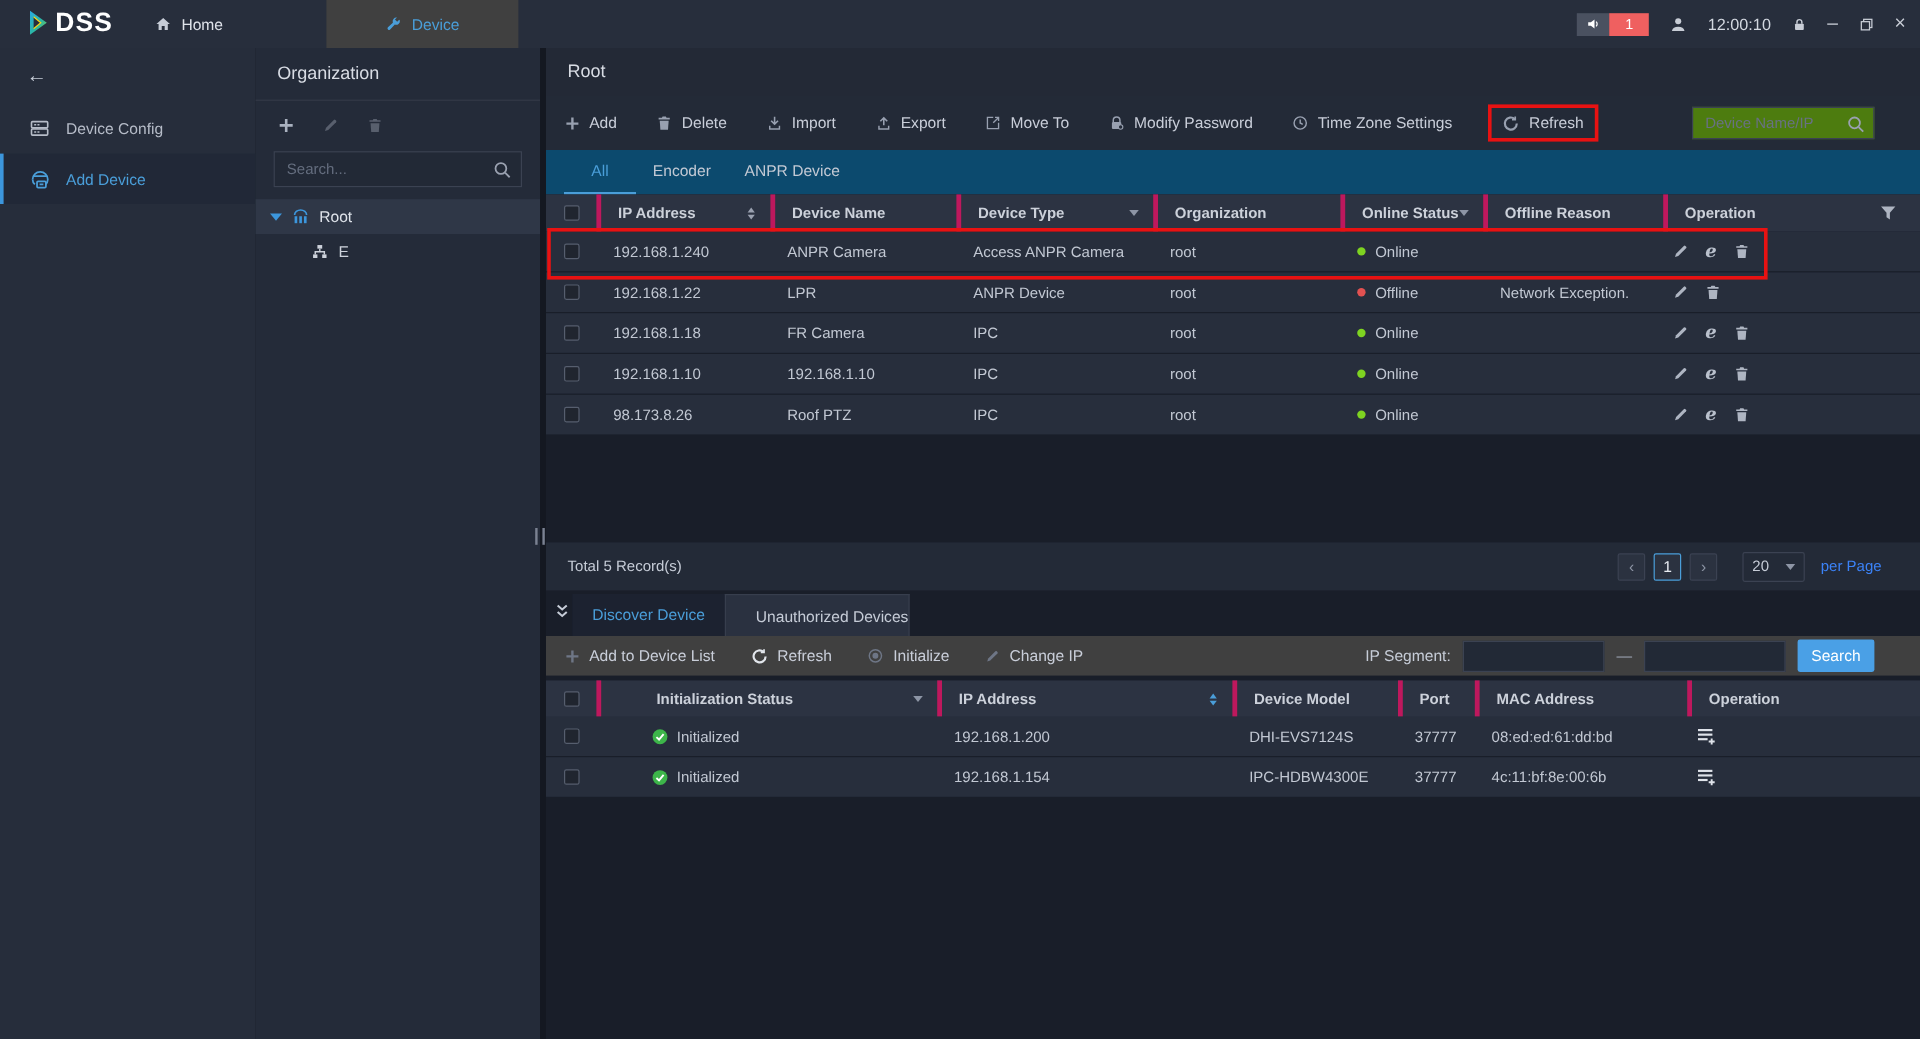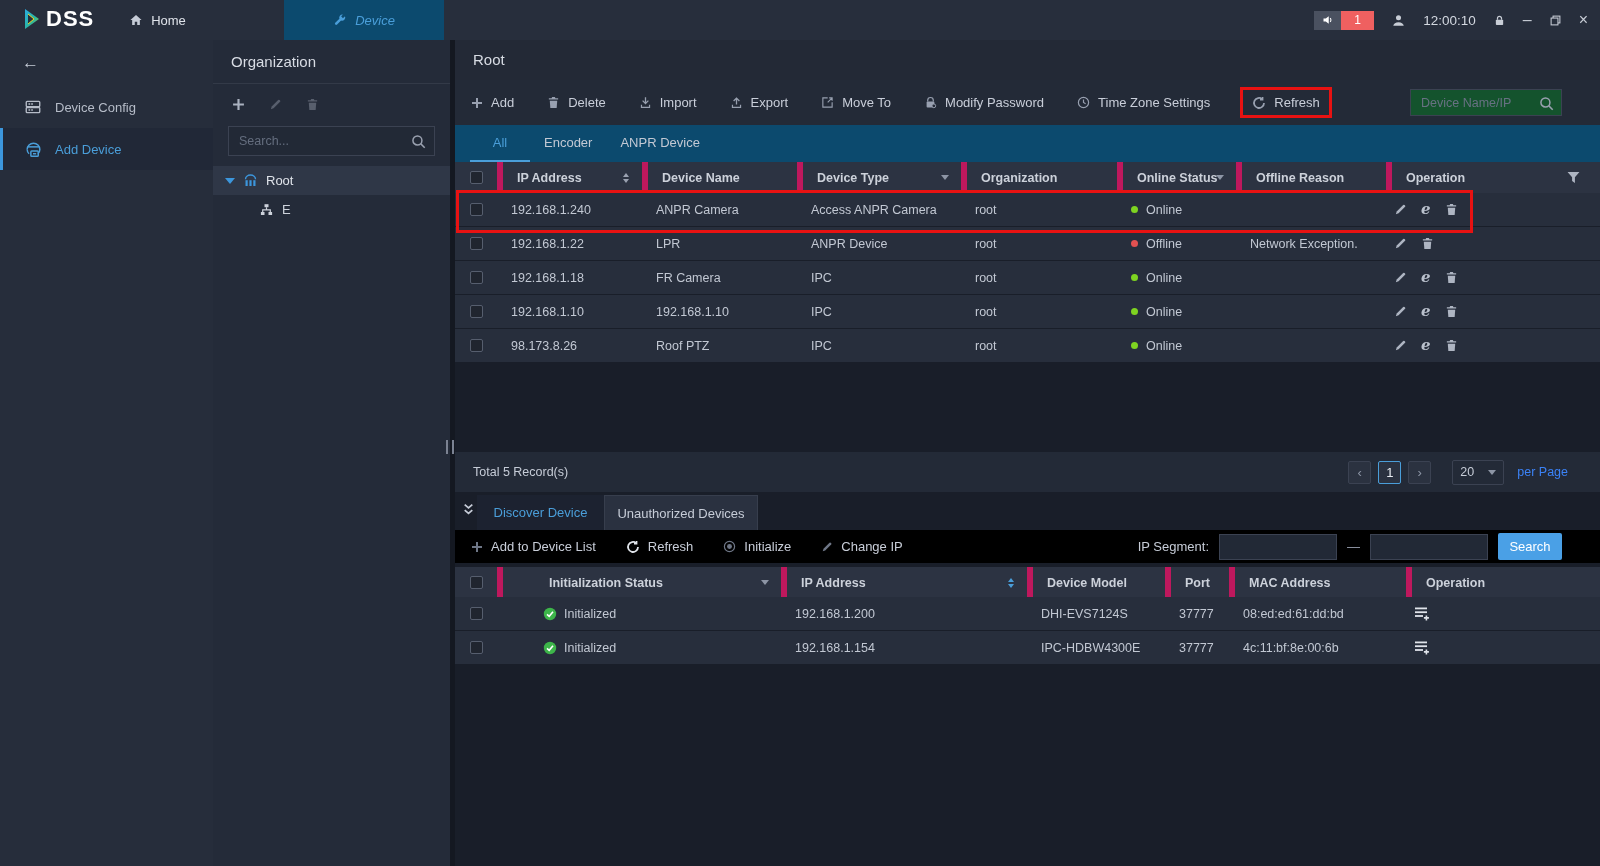--- a/index.html
+++ b/index.html
@@ -10,21 +10,21 @@
     font-size:13px;
   }
   svg { display:block; }
 
   
   .topbar { position:absolute; left:0; top:0; width:1600px; height:40px; background:#272e3c; z-index:20; }
   .logo { position:absolute; left:22px; top:6px; display:flex; align-items:center; gap:4px; }
   .logo .brand { font-size:22px; font-weight:bold; color:#fff; letter-spacing:1px; }
   .t-tab { position:absolute; top:0; height:40px; display:flex; align-items:center; justify-content:center; gap:8px; color:#dfe3ea; cursor:default; }
   .t-home { left:100px; width:115px; }
-  .t-device { left:284px; width:160px; background:#0c4a6e; color:#4a9ed9;font-style:italic; }
+  .t-device { left:272px; width:160px; background:#404040; color:#4a9ed9; }
   .t-device .ticon { color:#4a9ed9; }
   .ticon { color:#c6ccd7; }
   .t-right { position:absolute; right:12px; top:0; height:40px; display:flex; align-items:center; gap:17px; }
   .alarm { display:flex; align-items:center; }
   .alarm .spk { width:27px; height:19px; background:#4a5160; display:flex; align-items:center; justify-content:center; color:#fff; }
   .alarm .cnt { width:33px; height:19px; background:#ef6060; color:#fff; display:flex; align-items:center; justify-content:center; font-size:12px; }
   .clock { color:#d3d8e0; font-size:13.5px; }
   .wbtn { color:#c8cdd6; font-size:16px; line-height:16px; }
 
   
@@ -52,34 +52,34 @@
   .split-handle { position:absolute; left:446px; top:440px; width:8px; height:14px; border-left:2px solid #7b8292; border-right:2px solid #7b8292; z-index:15; }
   .vdivider { position:absolute; left:450px; top:40px; width:5px; height:826px; background:#141821; z-index:11; }
 
   
   .main { position:absolute; left:455px; top:40px; width:1145px; height:826px; background:#191e29; }
   .m-title { position:absolute; left:0; top:0; width:1145px; height:40px; background:#232936; line-height:40px; padding-left:18px; font-size:15px; color:#d8dce4; }
   .m-toolbar { position:absolute; left:0; top:40px; width:1372px; height:45px; background:#232a37; display:flex; align-items:center; padding-left:16px; gap:33px; }
   .tb-btn { display:flex; align-items:center; gap:8px; color:#c9ced9; font-size:13px; }
   .tb-btn .i { color:#98a0b0; display:flex; }
   .tb-btn.hl { padding:5px 9px; outline:3px solid #e81212; }
-  .m-search { position:absolute; right:38px; top:49px; width:152px; height:27px; border:1px solid #3b4252; background:#14532d; }
+  .m-search { position:absolute; right:38px; top:49px; width:152px; height:27px; border:1px solid #3b4252; background:#4d7c0f; }
   .m-search input { width:100%; height:100%; background:transparent; border:none; outline:none; color:#c6ccd7; padding:0 28px 0 10px; font-size:12.5px; font-family:"Liberation Sans",sans-serif; }
   .m-search input::placeholder { color:#67708183; color:#687183; }
   .m-search .mag { position:absolute; right:7px; top:6px; color:#9aa1b0; }
 
   .m-tabs { position:absolute; left:0; top:85px; width:1145px; height:37px; background:#0c4a6e; display:flex; padding-left:15px; }
   .m-tab { min-width:60px; padding:0 14px; display:flex; align-items:center; justify-content:center; color:#c3c9d4; border-bottom:2px solid transparent; }
   .m-tab.active { color:#4a9ed9; border-bottom:2px solid #4a9ed9; }
 
   .grid-top { display:grid; grid-template-columns:42px 145px 155px 164px 156px 119px 150px 1fr; align-items:center; }
   .grid-bot { display:grid; grid-template-columns:42px 284px 246px 138px 64px 177px 1fr; align-items:center; }
   .thead { position:absolute; left:0; width:1145px; height:31px; background:#2c3342; font-weight:bold; font-size:12.5px; color:#ccd1da; }
   .thead > div { position:relative; height:100%; display:flex; align-items:center; padding-left:14px; }
-  .thead > div.sep { border-left:6px solid #be185d; }
+  .thead > div.sep { border-left:4px solid #be185d; }
   .thead .cbx-cell { justify-content:center; padding-left:0; }
   .caret-dn { position:absolute; right:12px; width:0; height:0; border-left:4.5px solid transparent; border-right:4.5px solid transparent; border-top:5px solid #8d95a5; }
   .sort { position:absolute; right:13px; display:flex; flex-direction:column; gap:2px; }
   .sort i { width:0; height:0; border-left:3.5px solid transparent; border-right:3.5px solid transparent; }
   .sort .up { border-bottom:4px solid #9aa1b0; }
   .sort .dn { border-top:4px solid #9aa1b0; }
   .sort.blue .up { border-bottom-color:#4a9ed9; }
   .sort.blue .dn { border-top-color:#4a9ed9; }
   .funnel { position:absolute; right:20px; color:#aeb5c2; }
 
@@ -103,22 +103,22 @@
   .pg-cur { border-color:#4a9ed9; color:#e8ecf2; }
   .pg-size { margin-left:14px; width:52px; height:25px; border:1px solid #3b4252; border-radius:2px; display:flex; align-items:center; justify-content:space-between; padding:0 7px; color:#c6ccd7; }
   .pg-size .caret { width:0; height:0; border-left:4px solid transparent; border-right:4px solid transparent; border-top:5px solid #8d95a5; }
   .perpage { margin-left:6px; color:#3b82f6; }
 
   
   .b-tabs { position:absolute; left:0; top:455px; width:1145px; height:35px; display:flex; align-items:flex-end; }
   .collapse-btn { position:absolute; left:8px; top:8px; color:#c6ccd7; }
   .b-tab { height:35px; display:flex; align-items:center; justify-content:center; font-size:13px; }
   .b-tab1 { margin-left:22px; width:127px; background:#1c2230; color:#4a9ed9; }
-  .b-tab2 { width:154px; background:#2a3140; border:1px solid #373e4d; border-bottom:none; color:#c6ccd7; }
-  .b-toolbar { position:absolute; left:0; top:490px; width:1145px; height:33px; background:#000000; display:flex; align-items:center; padding-left:16px; gap:30px; }
+  .b-tab2 { width:154px; background:#2a3140; border:1px solid #373e4d; border-bottom:none; color:#c6ccd7;justify-content:flex-end; }
+  .b-toolbar { position:absolute; left:0; top:490px; width:1145px; height:33px; background:#404040; display:flex; align-items:center; padding-left:16px; gap:30px; }
   .b-toolbar .i.dim { color:#6e7686; }
   .b-toolbar .i.lit { color:#e1e5eb; }
   .b-right { margin-left:auto; display:flex; align-items:center; gap:10px; padding-right:38px; }
   .seg-input { width:118px; height:26px; border:1px solid #3b4252; background:#222936; }
   .seg-dash { color:#9aa1b0; }
   .search-btn { width:64px; height:27px; background:#4aa0e6; color:#fff; border:none; border-radius:2px; font-size:13px; display:flex; align-items:center; justify-content:center; font-family:"Liberation Sans",sans-serif; }
   .b-thead { top:527px; }
   .b-rows { top:557px; }
   .pad-lg { padding-left:46px !important; }
   .chk-ic { margin-right:7px; }

